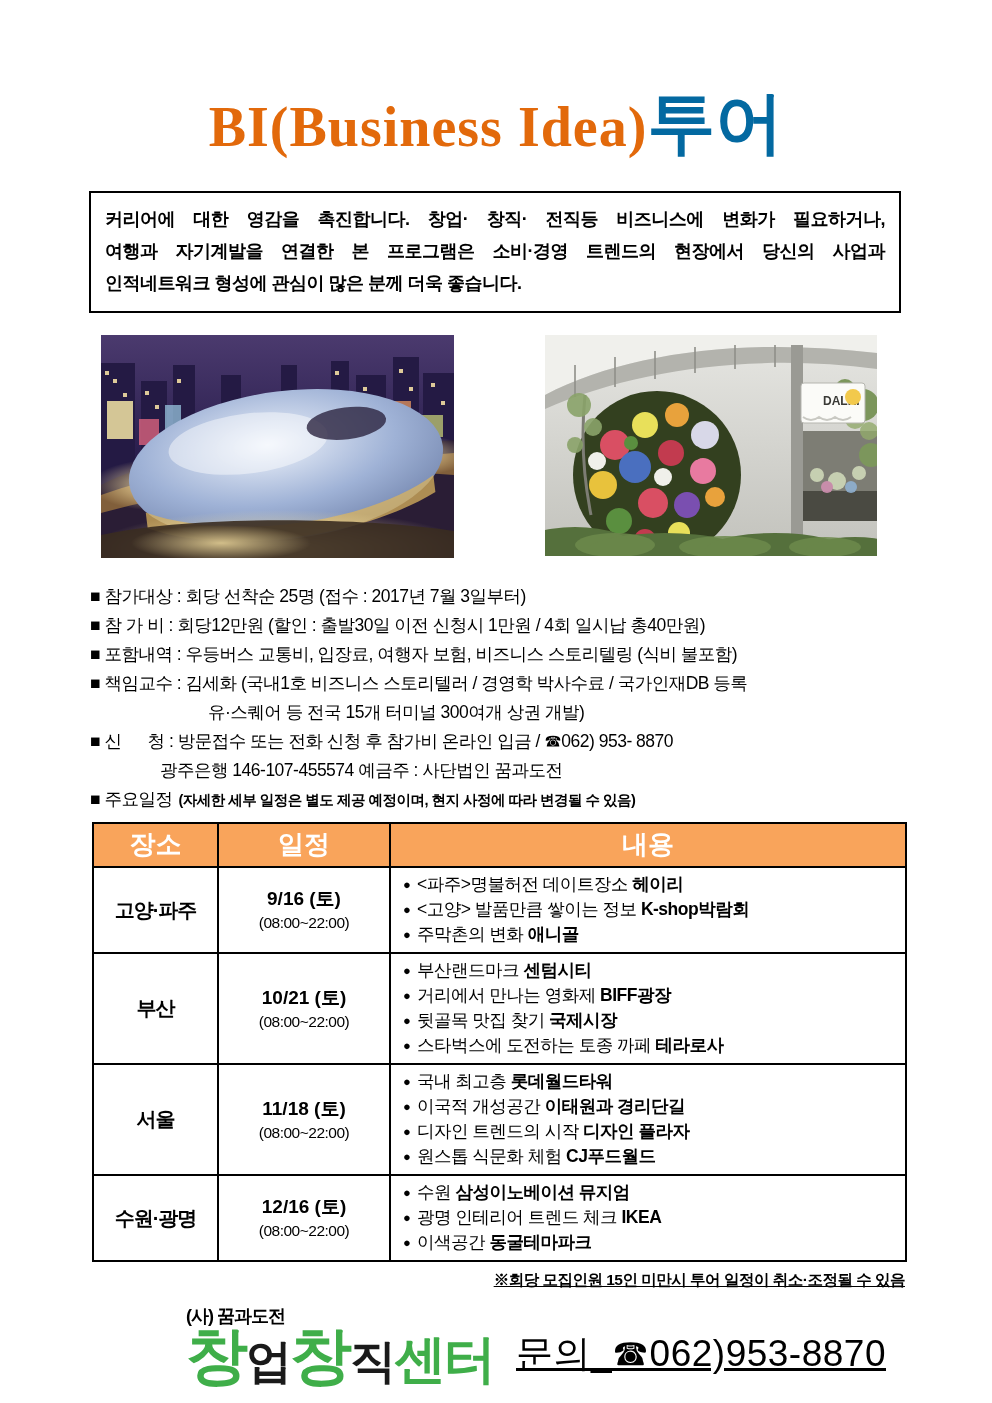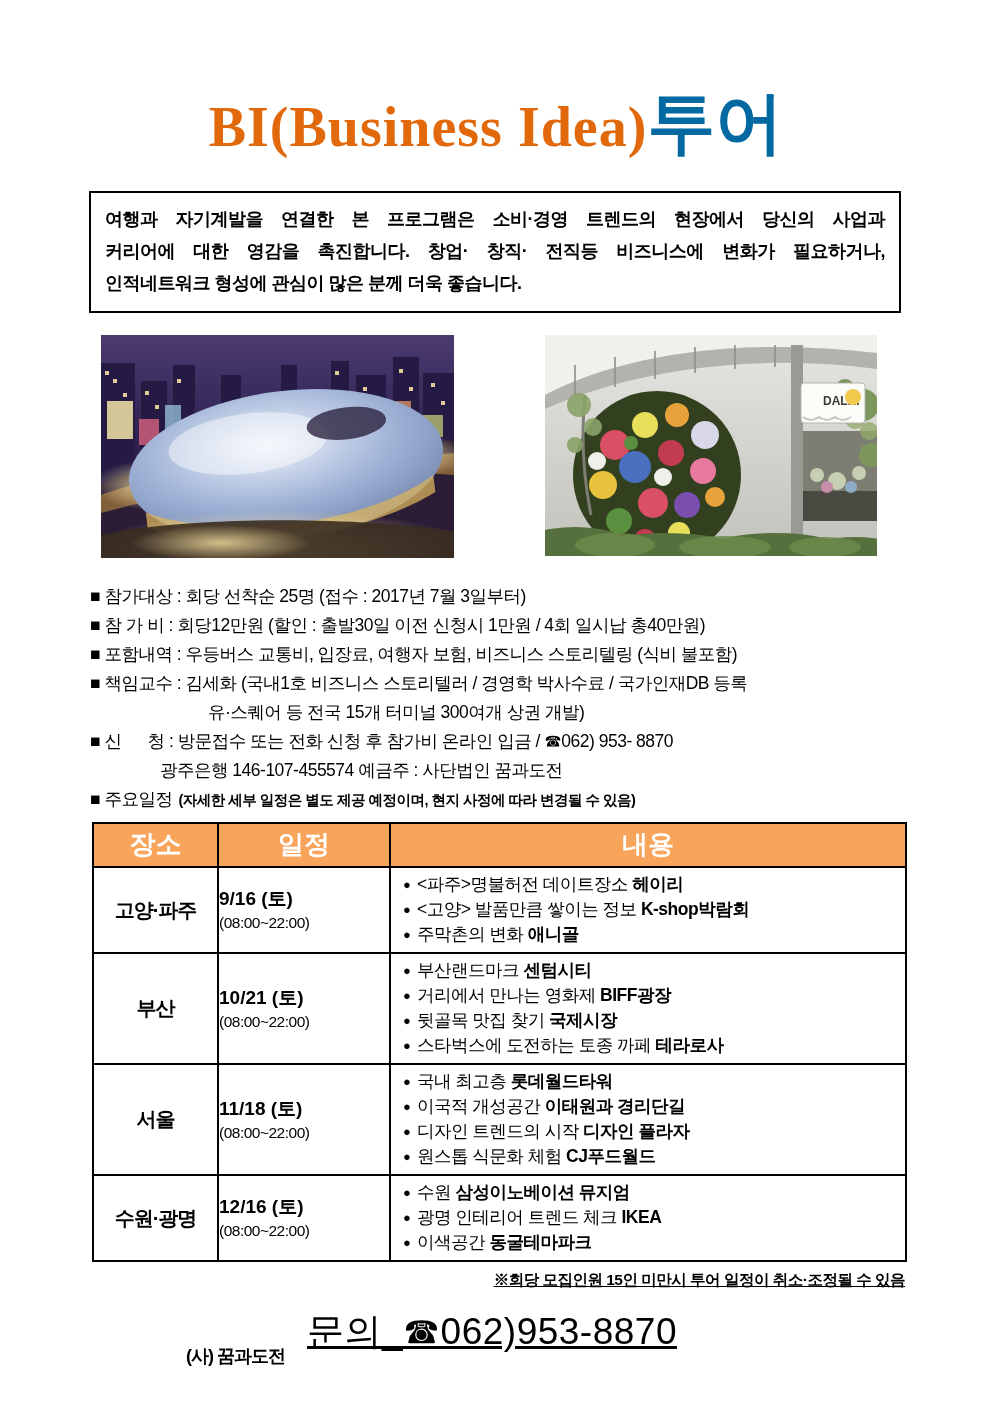--- a/index.html
+++ b/index.html
@@ -44,21 +44,21 @@
   table.schedule {
     margin:10px 0 0 92px; width:813px; border-collapse:collapse;
     border:2px solid #000; table-layout:fixed;
   }
   table.schedule th {
     background:#F9A45B; color:#ffffff; font-weight:bold; font-size:26px;
     border:2px solid #000; padding:3px 0 4px 0;
   }
   table.schedule td { border:2px solid #000; vertical-align:middle; }
   td.place { text-align:center; font-weight:bold; font-size:20px; letter-spacing:-1px; }
-  td.when { text-align:left; }
+  td.when { text-align:center; }
   td.when .d { font-weight:bold; font-size:19px; display:block; line-height:26px; }
   td.when .t { font-size:15.5px; display:block; line-height:22px; letter-spacing:-0.5px; }
   td.items { padding:4px 6px 5px 10px; font-size:17.5px; letter-spacing:-0.5px; }
   .item { line-height:25px; position:relative; padding-left:16px; }
   .item .dot { position:absolute; left:2px; top:0; font-size:13px; }
   .item .b { font-weight:bold; }
 
   
   .footnote {
     width:813px; margin:8px 0 0 92px; text-align:right;
@@ -81,22 +81,22 @@
 </head>
 <body>
 
 <div class="page">
 
   <div class="title">
     <span class="en">BI(Business Idea)</span><span class="ko">투어</span>
   </div>
 
   <div class="intro-box">
+    <div class="intro-line just">커리어에 대한 영감을 촉진합니다. 창업· 창직· 전직등 비즈니스에 변화가 필요하거나,</div>
     <div class="intro-line just">여행과 자기계발을 연결한 본 프로그램은 소비·경영 트렌드의 현장에서 당신의 사업과</div>
-    <div class="intro-line just">커리어에 대한 영감을 촉진합니다. 창업· 창직· 전직등 비즈니스에 변화가 필요하거나,</div>
     <div class="intro-line">인적네트워크 형성에 관심이 많은 분께 더욱 좋습니다.</div>
   </div>
 
   <div class="photos">
 
     <svg class="photo" width="353" height="223" viewBox="0 0 353 223">
       <defs>
         <linearGradient id="sky" x1="0" y1="0" x2="0" y2="1">
           <stop offset="0" stop-color="#4b3a6e"></stop>
             <stop offset="0.5" stop-color="#2c2050"></stop>
@@ -335,17 +335,20 @@
         </td>
       </tr>
     </tbody>
   </table>
 
   <div class="footnote">※회당 모집인원 15인 미만시 투어 일정이 취소·조정될 수 있음</div>
 
   <div class="footer">
     <div class="logo-block">
       <div class="org-small">(사) 꿈과도전</div>
+      <div class="logo-line">
+        <span class="g-big">창</span><span class="k-small">업</span><span class="g-big">창</span><span class="k-small">직</span><span class="g-mid">센터</span>
+      </div>
     </div>
     <div class="contact">문의_☎062)953-8870</div>
   </div>
 
 </div>
 
 </body></html>

